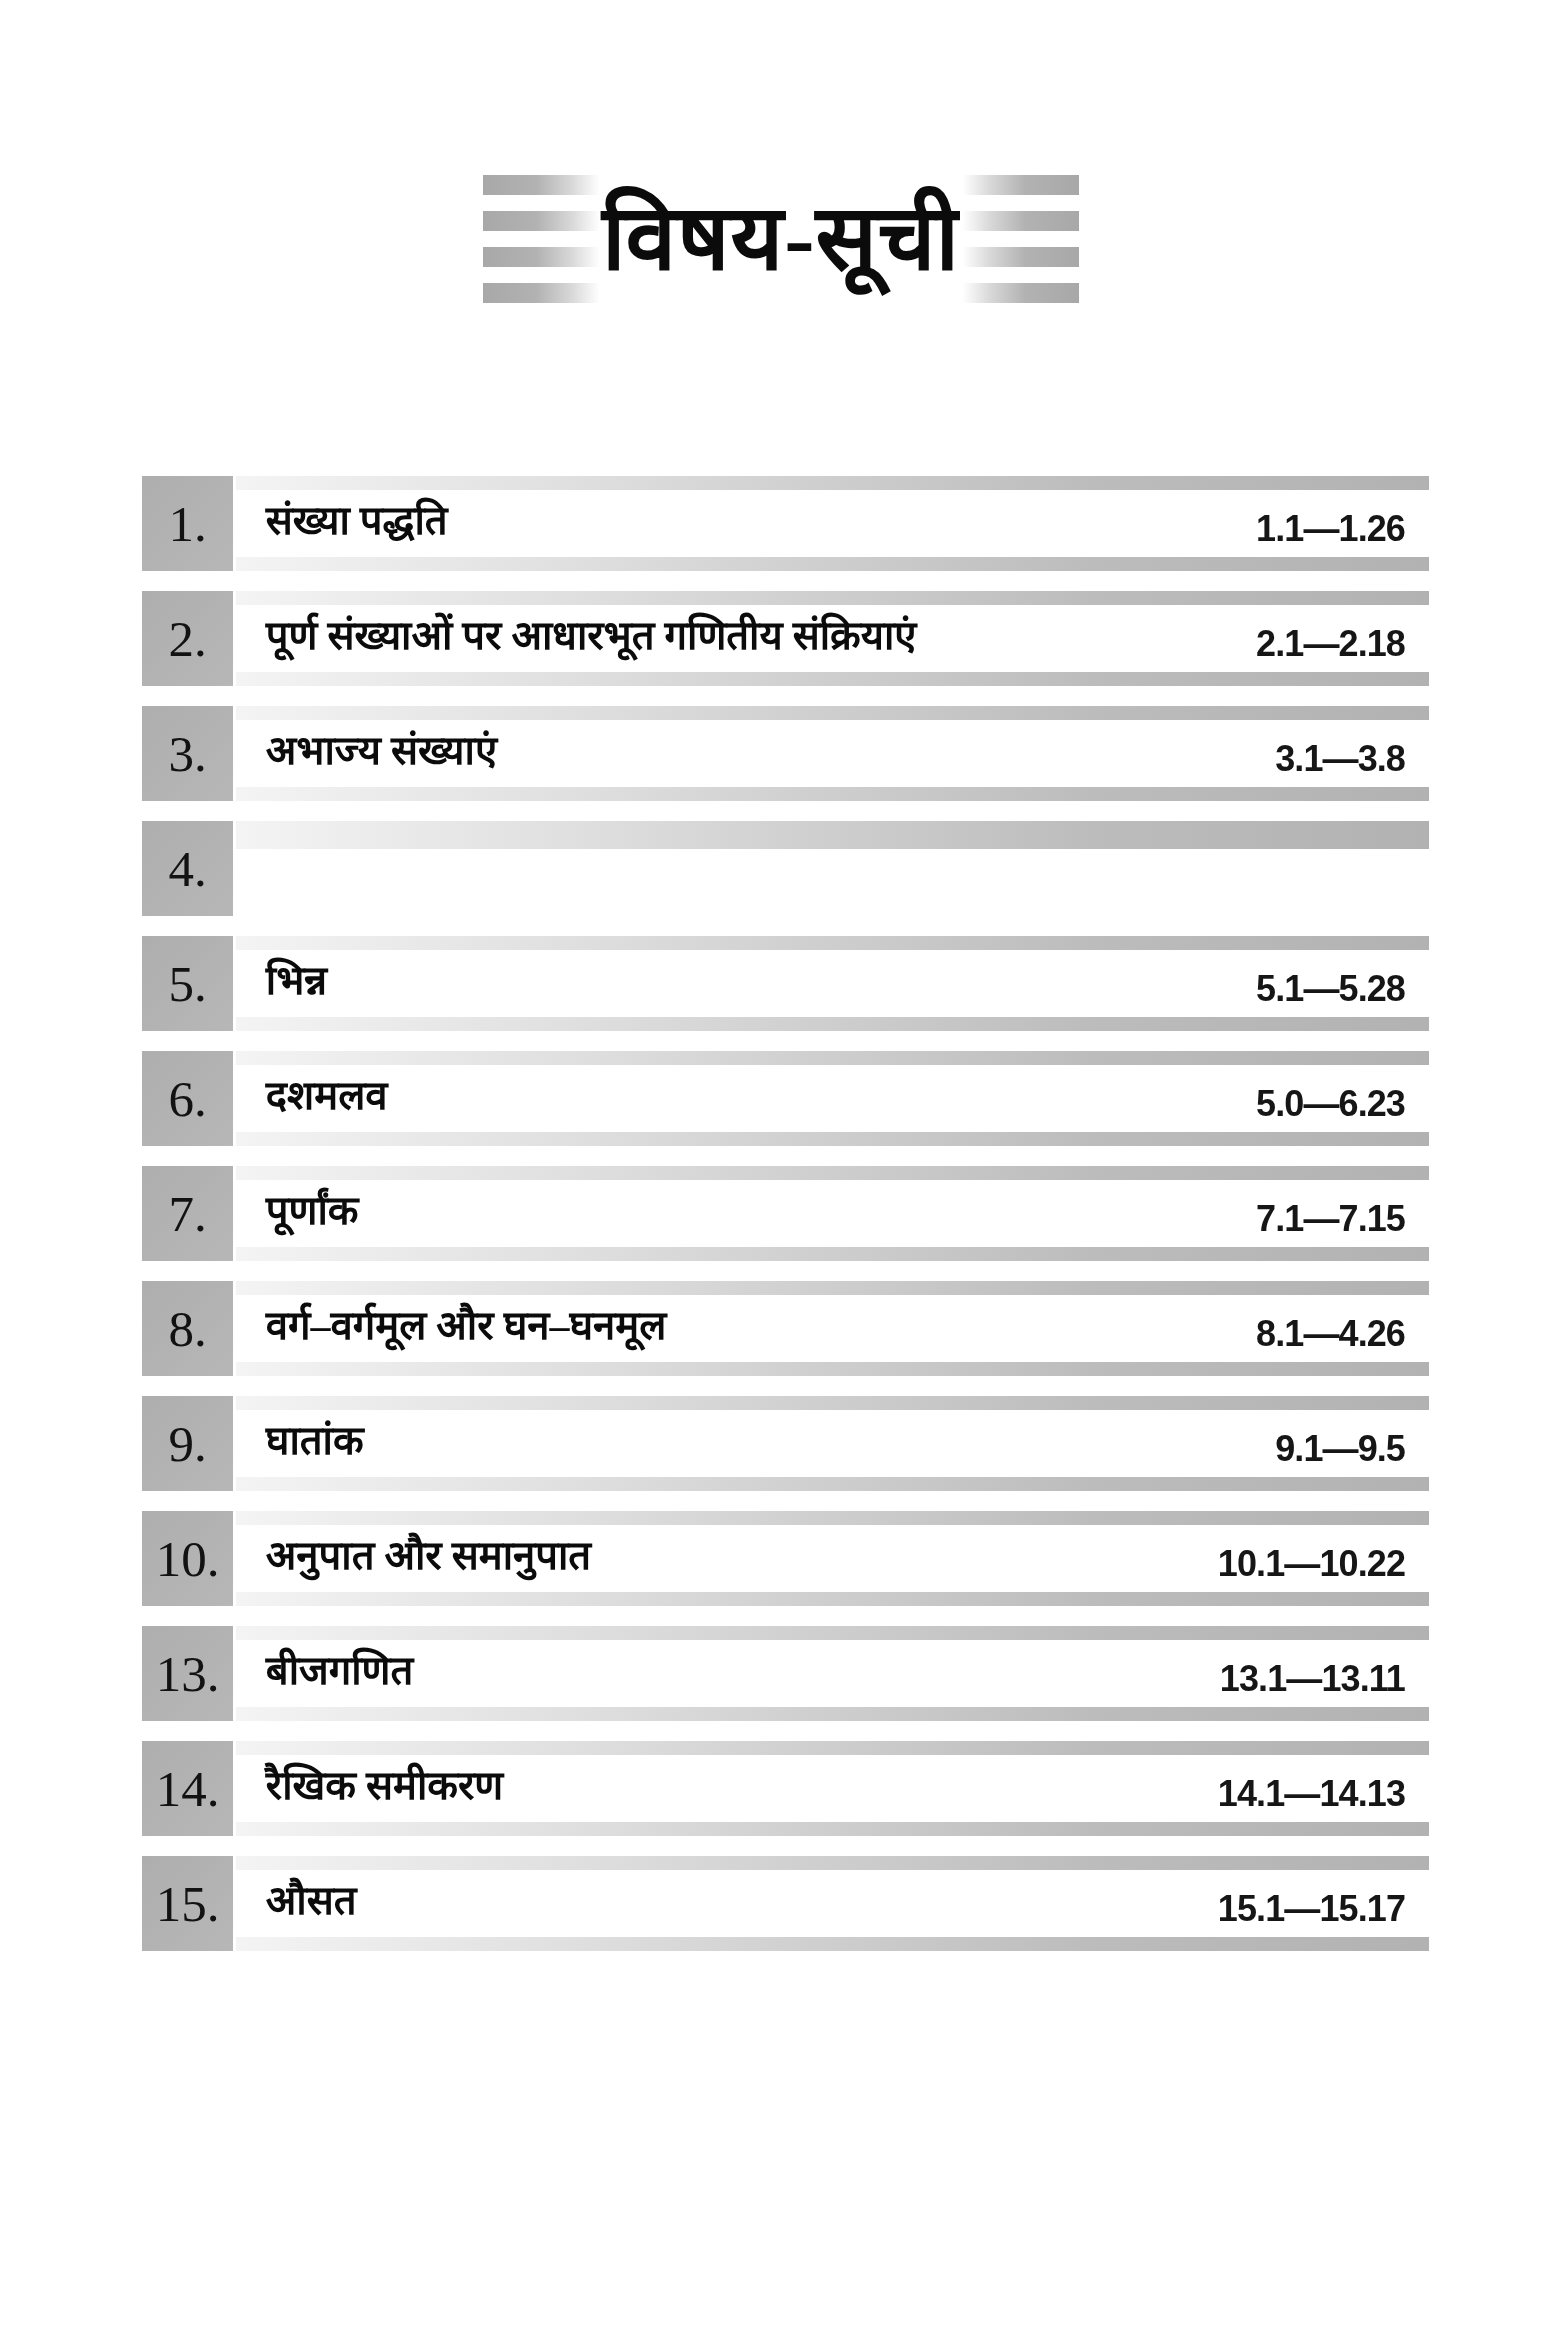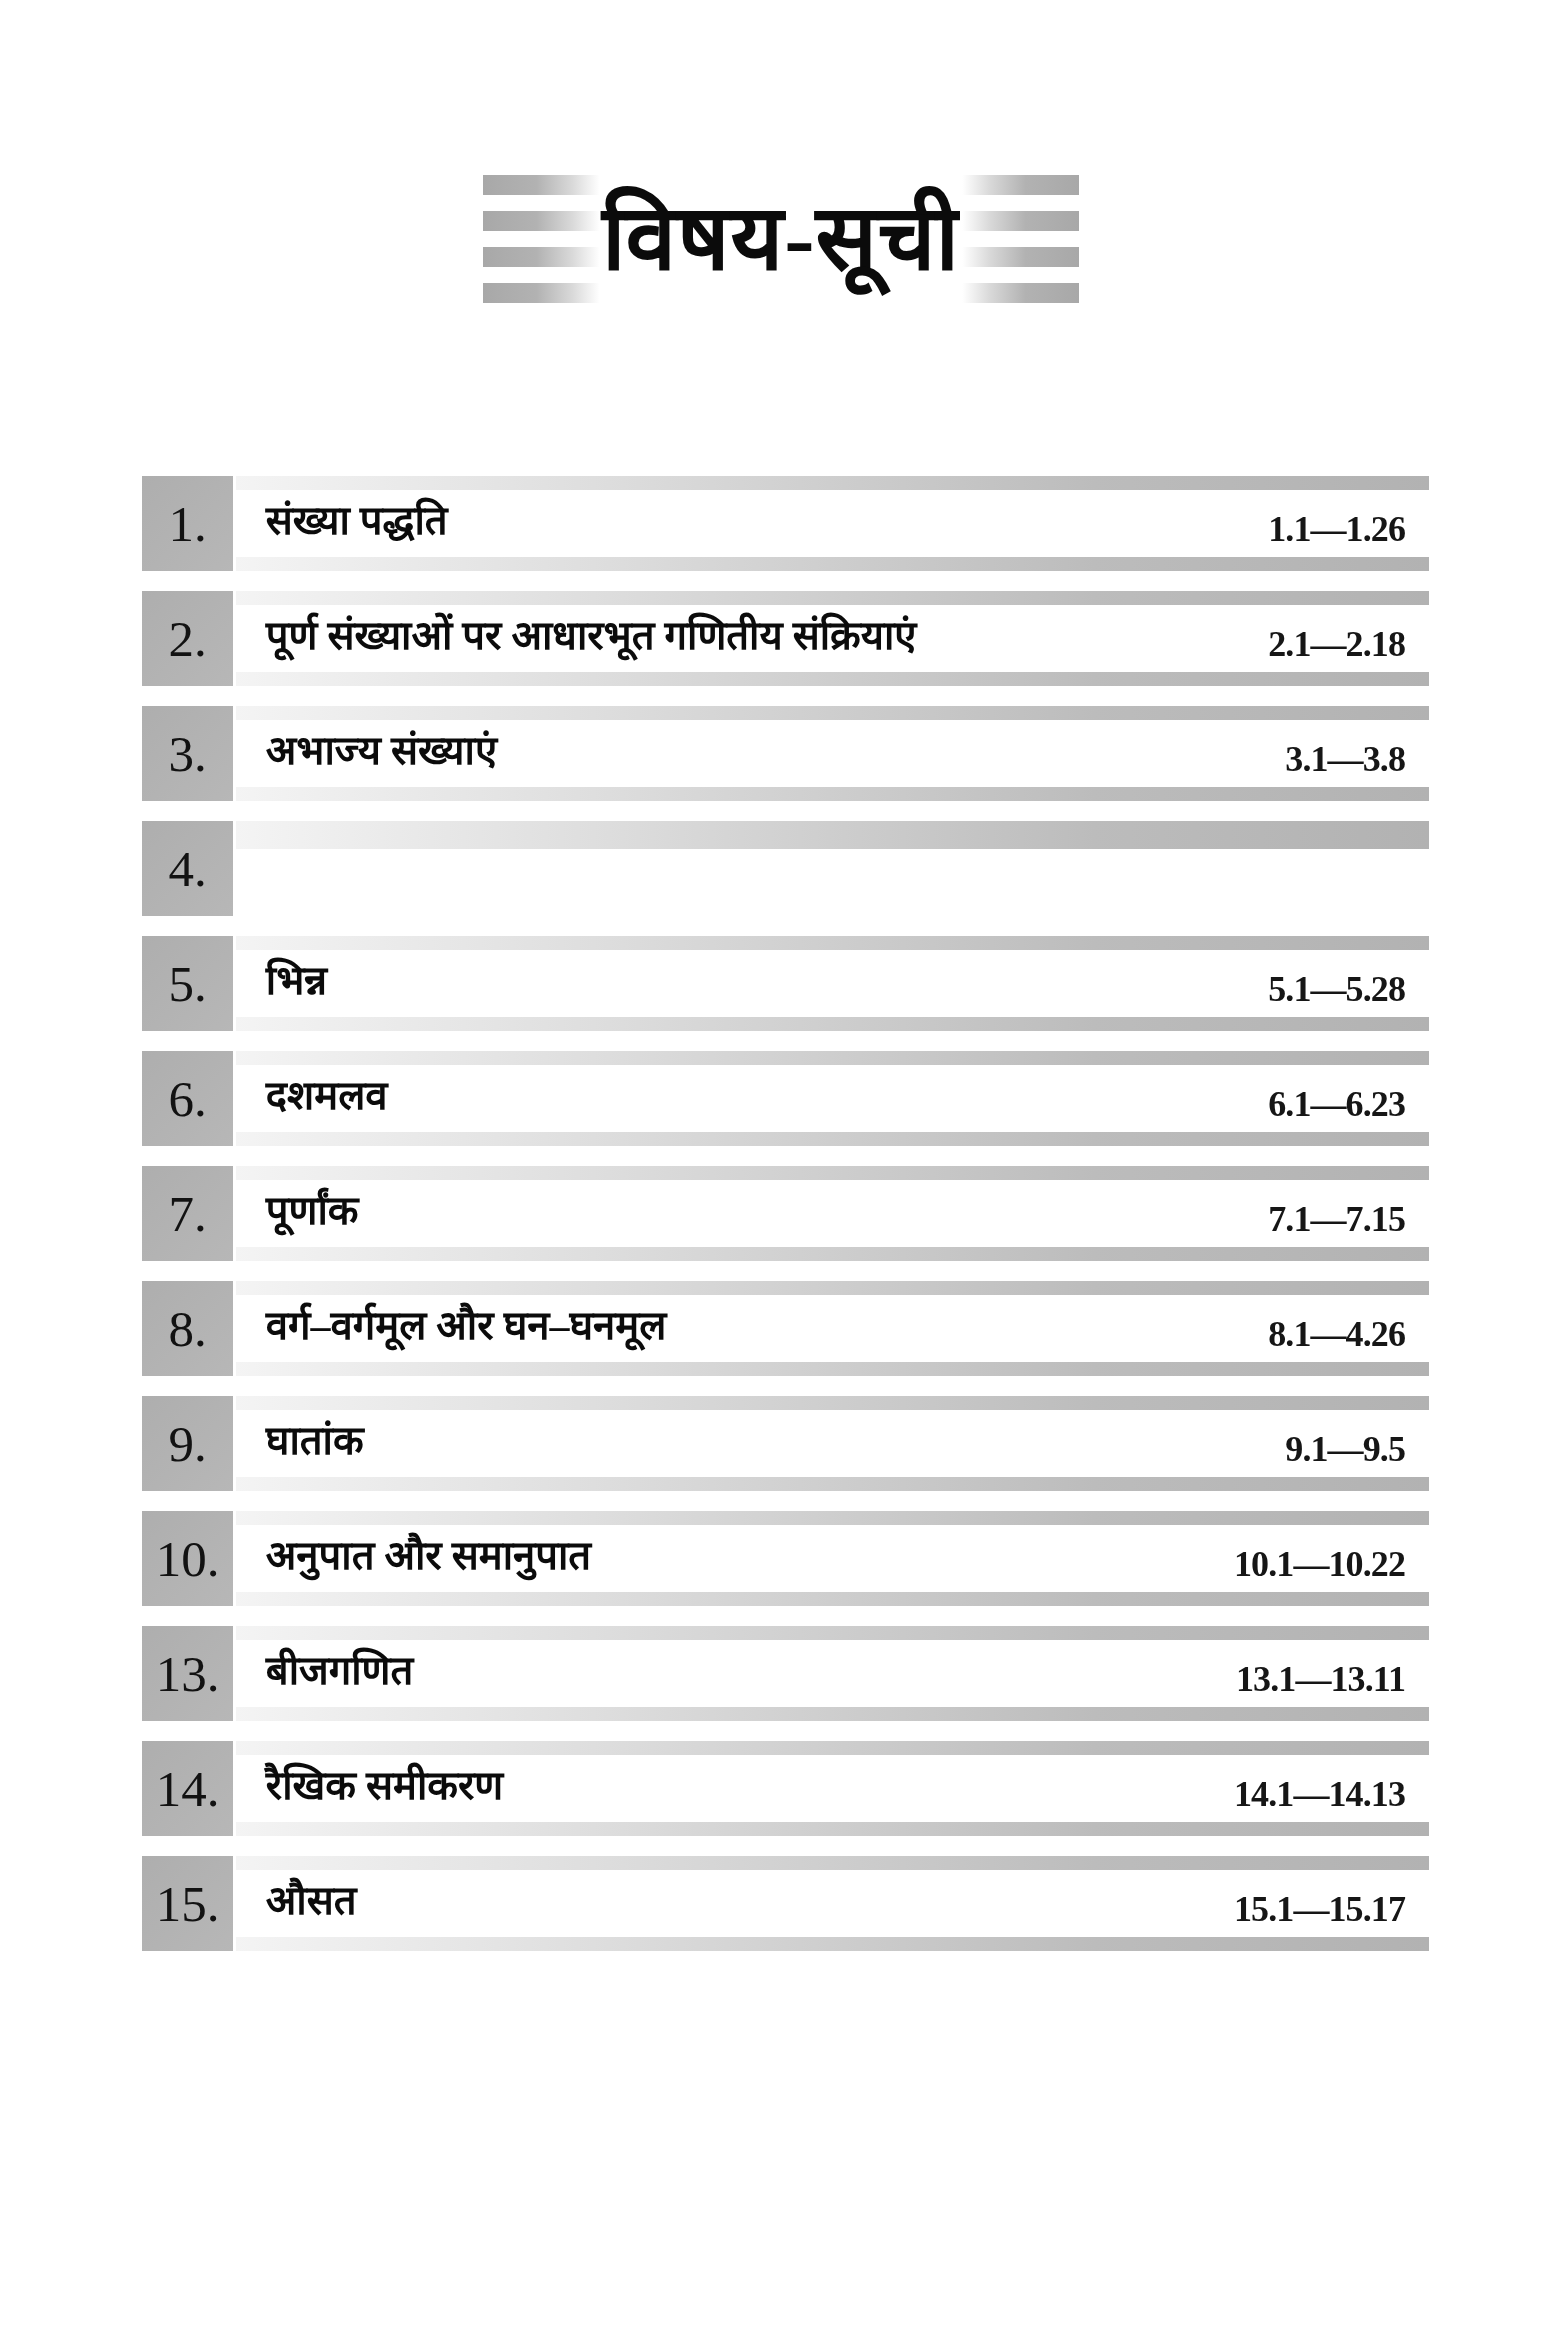--- a/index.html
+++ b/index.html
@@ -87,21 +87,21 @@
     padding: 0 24px 4px 30px;
     background: #ffffff;
   }
   .chapter-title {
     font-size: 40px;
     font-weight: 600;
     white-space: nowrap;
     line-height: 1;
   }
   .chapter-pages {
-    font-family: Liberation Serif, serif;
+    font-family: Liberation Sans, sans-serif;
     font-size: 36px;
     font-weight: bold;
     letter-spacing: -0.9px;
     color: #161616;
     white-space: nowrap;
     margin-top: 16px;
   }
 </style>
 </head>
 <body>
@@ -180,21 +180,21 @@
       <div class="hbar"></div>
     </div>
   </div>
 
   <div class="row">
     <div class="numbox">6.</div>
     <div class="rowbody">
       <div class="hbar"></div>
       <div class="mid">
         <span class="chapter-title">दशमलव</span>
-        <span class="chapter-pages">6.1—6.23</span>
+        <span class="chapter-pages">5.0—6.23</span>
       </div>
       <div class="hbar"></div>
     </div>
   </div>
 
   <div class="row">
     <div class="numbox">7.</div>
     <div class="rowbody">
       <div class="hbar"></div>
       <div class="mid">

